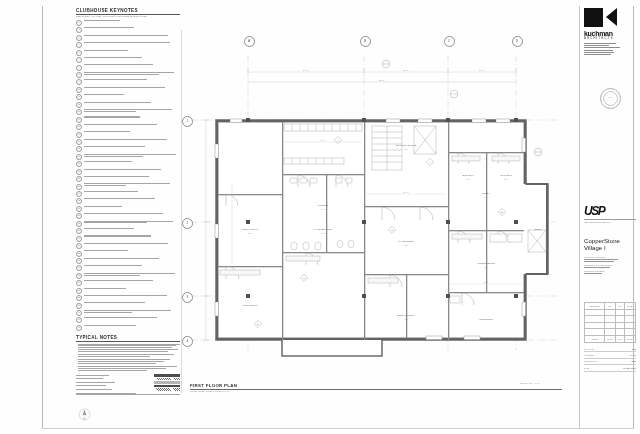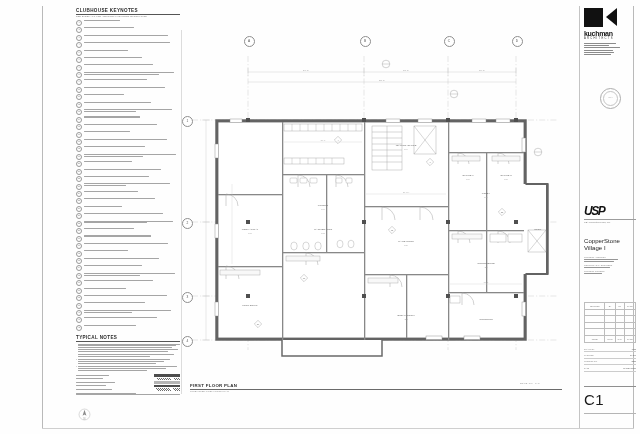--- a/index.html
+++ b/index.html
@@ -871,18 +871,14 @@
     <div class="il-row">
       <div class="il-k">PROJECT NO.</div>
       <div class="il-v">2011</div>
     </div>
     <div class="il-row">
       <div class="il-k">DATE</div>
       <div class="il-v">MARCH 2006</div>
     </div>
     </div>
 
-  <div class="sheetno">
-    <div class="sheetno-txt">C1</div>
-    <div class="sheetno-rule"></div>
-  </div>
 
 </div>
 
 </body></html>

